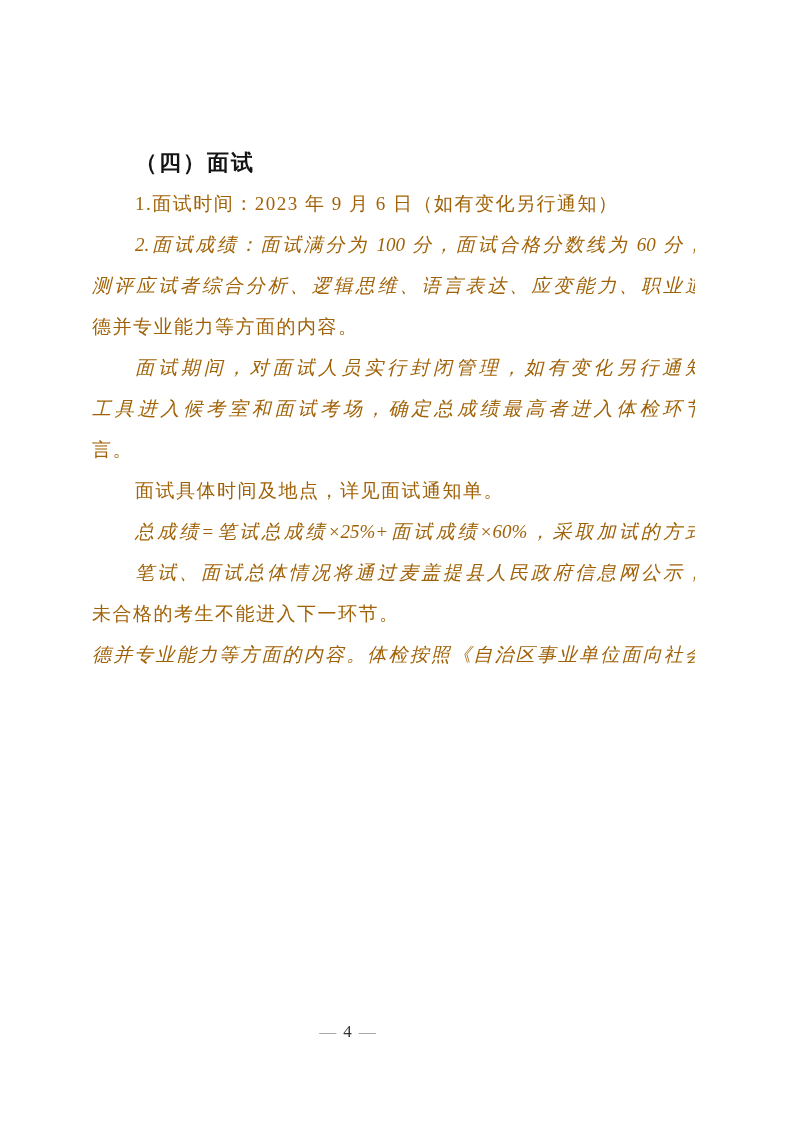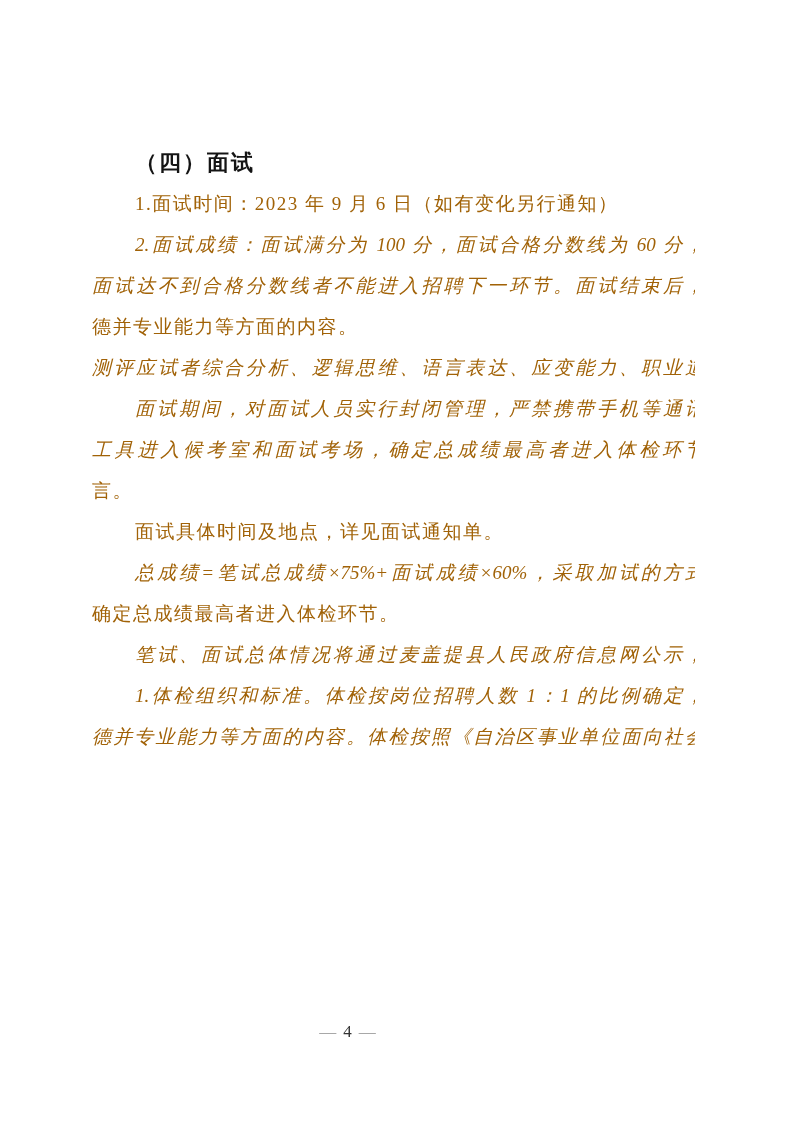--- a/index.html
+++ b/index.html
@@ -64,30 +64,28 @@
   }
 </style>
 </head>
 <body>
 
 <div class="page">
   <div class="text-block">
     <div class="line heading indent">（四）面试</div>
     <div class="line indent">1.面试时间：2023 年 9 月 6 日（如有变化另行通知）</div>
     <div class="line indent justify">2.面试成绩：面试满分为 100 分，面试合格分数线为 60 分，</div>
-    <div class="line justify">面试达不到合格分数线者不能进入招聘下一环节。面试结束后，</div>
+    <div class="line justify">测评应试者综合分析、逻辑思维、语言表达、应变能力、职业道</div>
     <div class="line">德并专业能力等方面的内容。</div>
-    <div class="line justify">测评应试者综合分析、逻辑思维、语言表达、应变能力、职业道</div>
-    <div class="line indent justify">面试期间，对面试人员实行封闭管理，严禁携带手机等通讯</div>
+    <div class="line indent justify">面试期间，对面试人员实行封闭管理，如有变化另行通知</div>
     <div class="line justify">工具进入候考室和面试考场，确定总成绩最高者进入体检环节</div>
     <div class="line">言。</div>
     <div class="line indent">面试具体时间及地点，详见面试通知单。</div>
-    <div class="line indent justify">总成绩=笔试总成绩×75%+面试成绩×60%，采取加试的方式</div>
-    <div class="line">确定总成绩最高者进入体检环节。</div>
+    <div class="line indent justify">总成绩=笔试总成绩×25%+面试成绩×60%，采取加试的方式</div>
     <div class="line indent justify">笔试、面试总体情况将通过麦盖提县人民政府信息网公示，</div>
-    <div class="line indent justify">1.体检组织和标准。体检按岗位招聘人数 1：1 的比例确定，</div>
+    <div class="line">未合格的考生不能进入下一环节。</div>
     <div class="line justify">德并专业能力等方面的内容。体检按照《自治区事业单位面向社会</div>
   </div>
 
   <div class="footer">
     <span class="dash">—</span><span class="page-num">4</span><span class="dash">—</span>
   </div>
 </div>
 
 </body></html>

